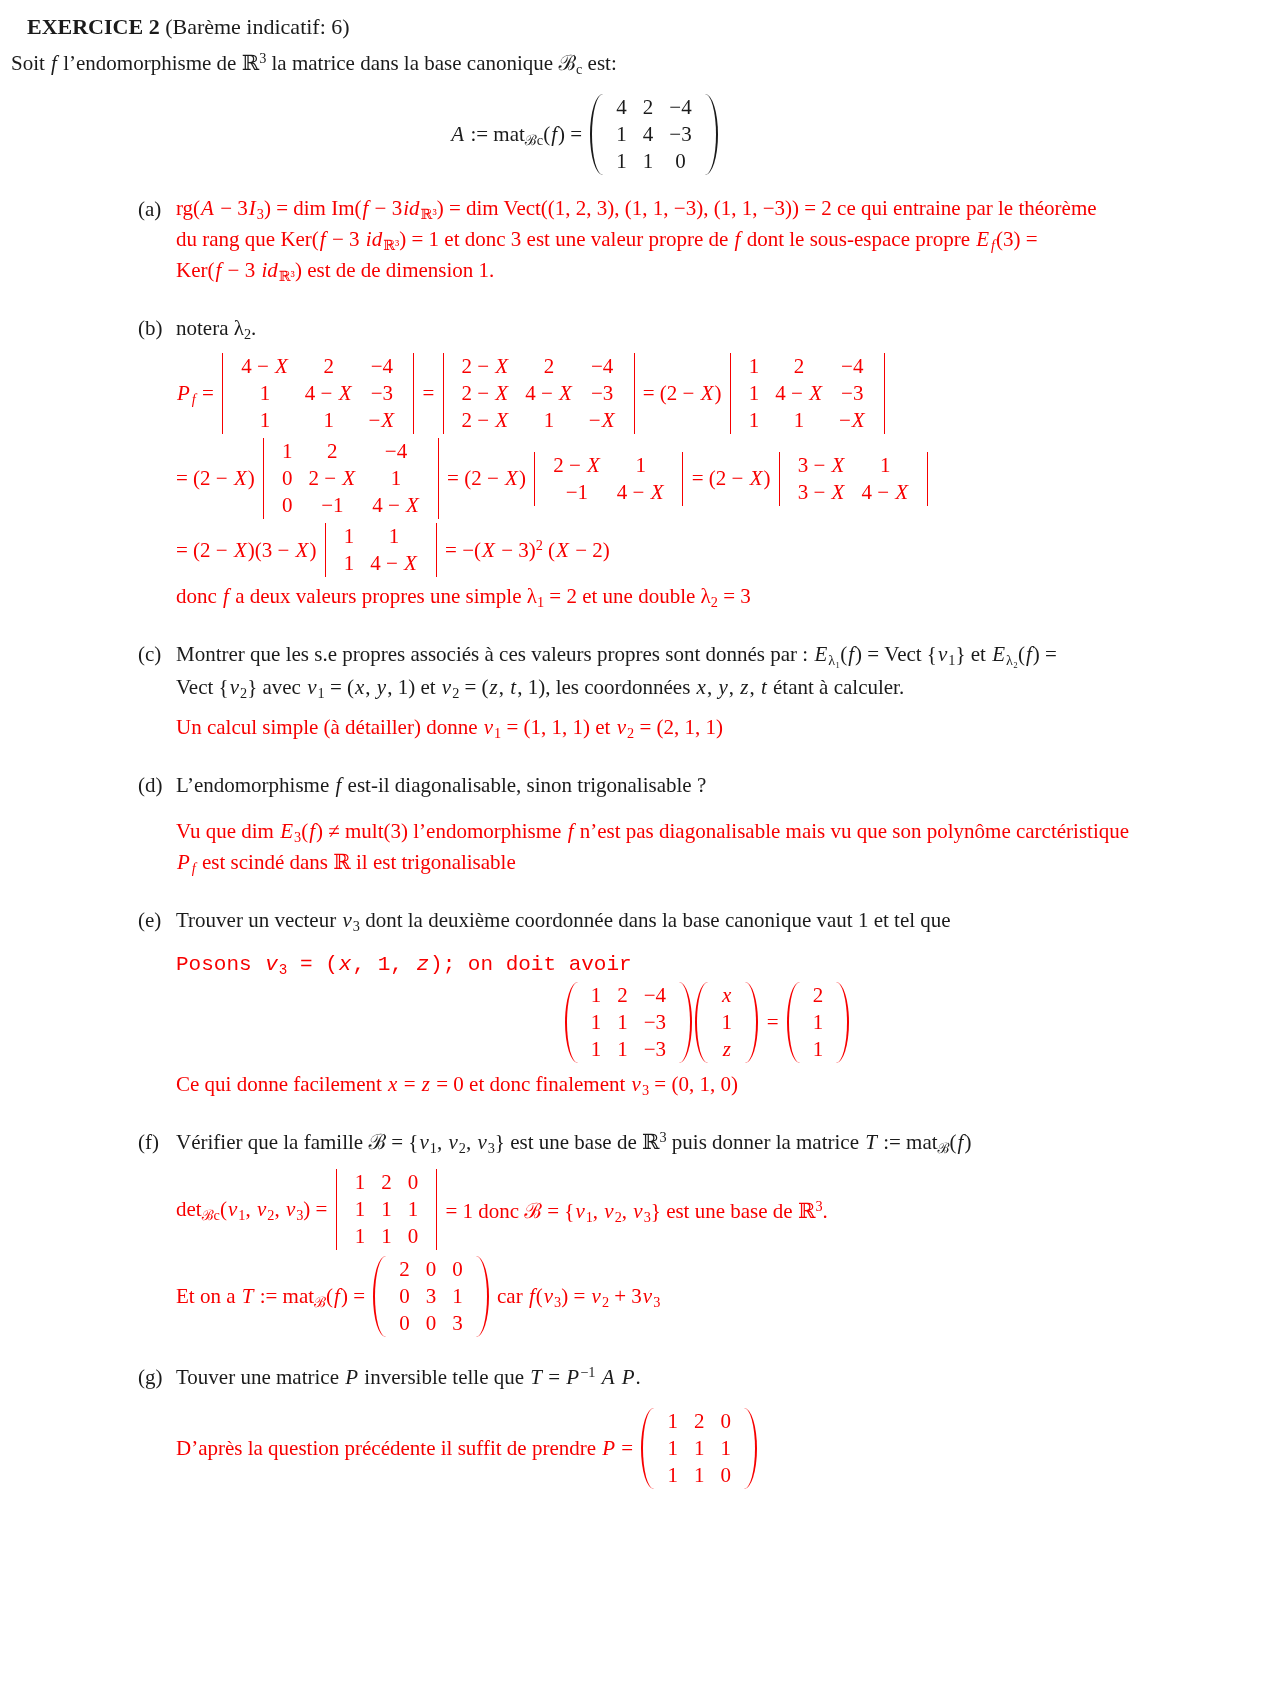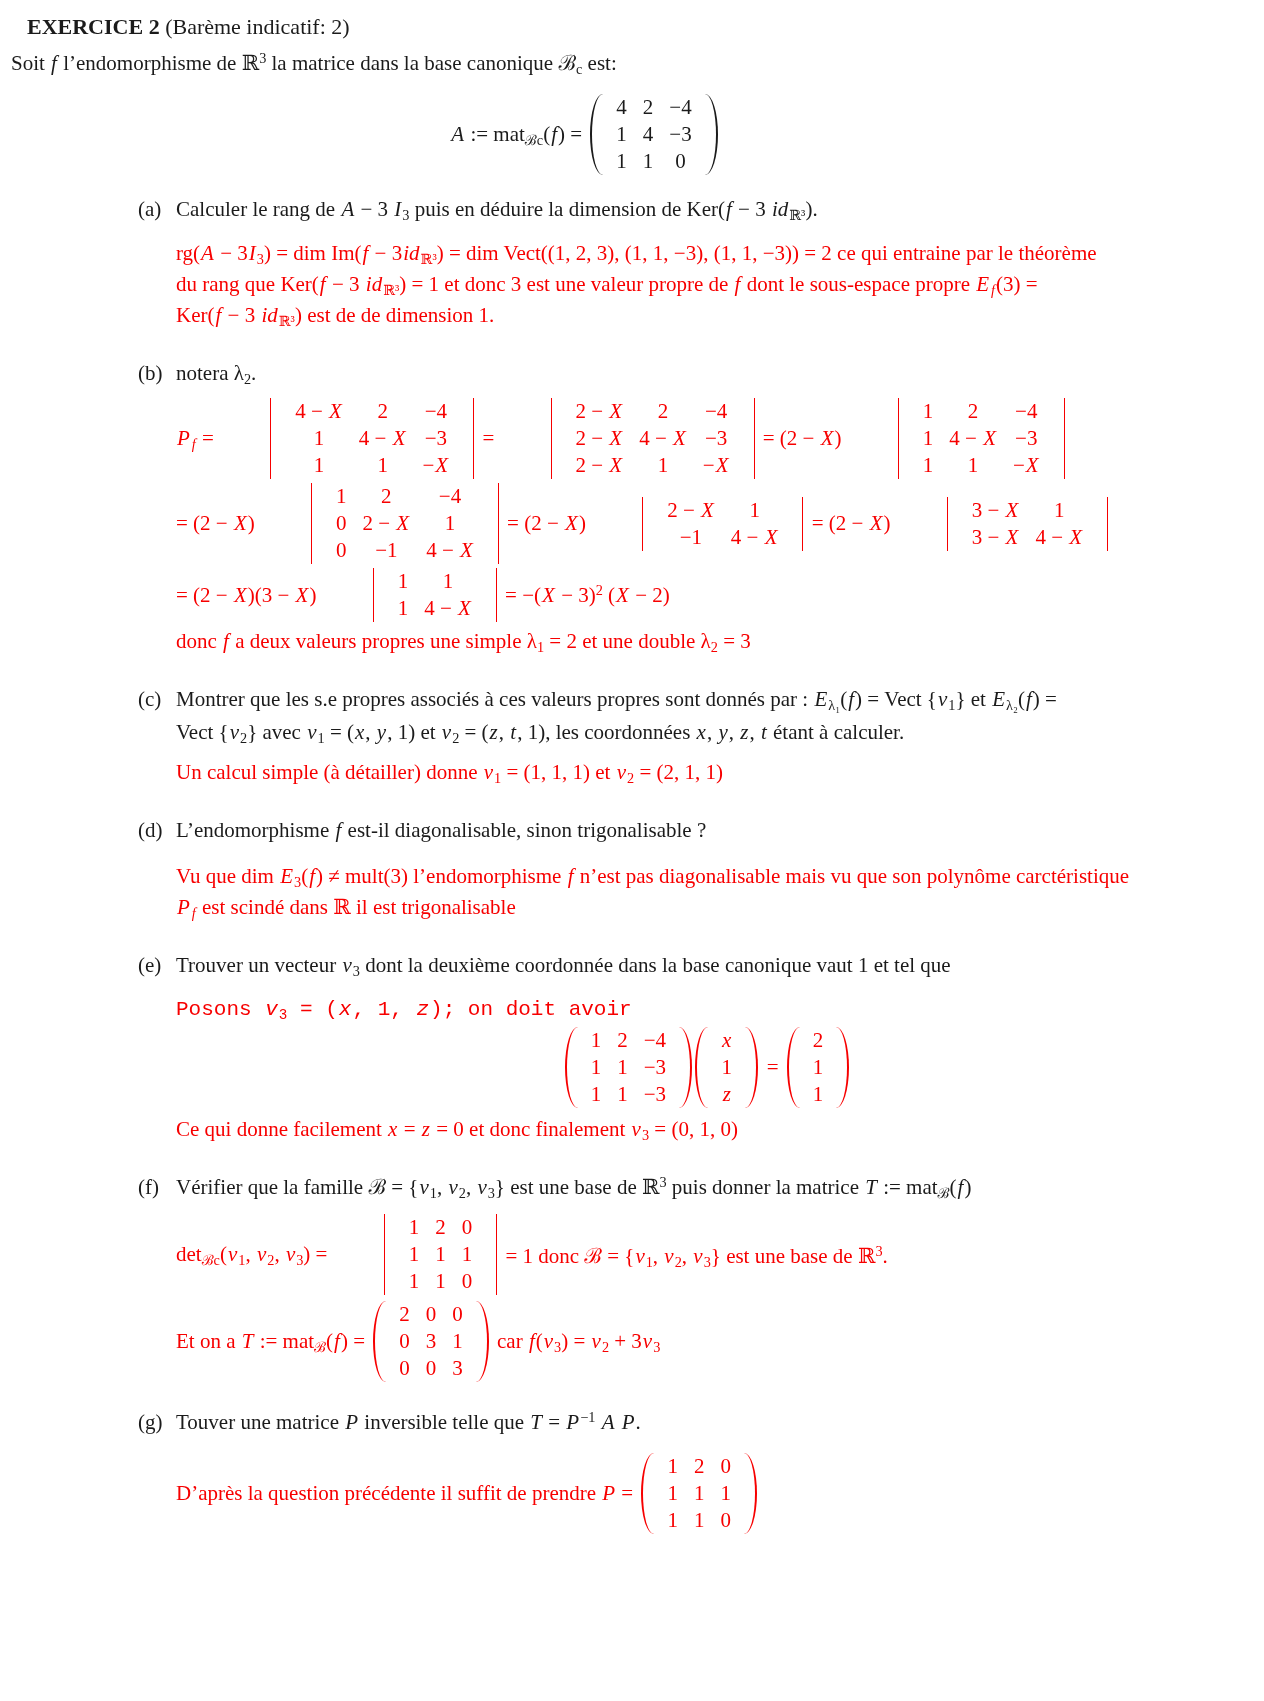--- a/index.html
+++ b/index.html
@@ -30,21 +30,21 @@
   
   .eqrow { display:flex; align-items:center; gap:3px; margin-left:176px; }
   .eqrow.center { justify-content:center; margin-left:0; }
   .eqrow.red { color:var(--red); }
   .mtext { white-space:pre; }
 
   
   .matwrap { display:inline-flex; align-items:stretch; }
   .matgrid { display:inline-grid; align-self:center; padding:0 3px; }
   .mcell { text-align:center; padding:0 8px; line-height:27px; }
-  .matgrid.det { border-left:1.6px solid currentColor; border-right:1.6px solid currentColor; padding:0 16px;margin-left:48px; }
+  .matgrid.det { border-left:1.6px solid currentColor; border-right:1.6px solid currentColor; padding:0 10px; }
   .paren { width:11px; align-self:stretch; }
   .paren.l { border-left:2.3px solid currentColor; border-radius:100% 0 0 100% / 50% 0 0 50%; margin-right:2px; }
   .paren.r { border-right:2.3px solid currentColor; border-radius:0 100% 100% 0 / 0 50% 50% 0; margin-left:2px; }
 
   
   .mt-eqA { margin-top:14px; padding-right:96px; }
   .mt-qa { margin-top:18px; }
   .mt-sola { margin-top:12px; }
   .mt-qb { margin-top:26px; }
   .mt-beq1 { margin-top:8px; }
@@ -63,21 +63,21 @@
   .mt-feq1 { margin-top:10px; }
   .mt-feq2 { margin-top:6px; }
   .mt-qg { margin-top:24px; }
   .mt-gsol { margin-top:14px; }
 </style>
 </head>
 <body>
 
 <div class="page">
 
-  <div class="header"><span class="btitle">EXERCICE 2</span><span> (Barème indicatif: 2)</span></div>
+  <div class="header"><span class="btitle">EXERCICE 2</span><span> (Barème indicatif: 6)</span></div>
 
   <div class="intro">Soit <i>f</i> l’endomorphisme de ℝ<sup>3</sup> la matrice dans la base canonique ℬ<sub>c</sub> est:</div>
 
   <div class="eqrow center mt-eqA">
       <span class="mtext"><i>A</i> := mat<sub>ℬc</sub>(<i>f</i>) = </span>
       <span class="matwrap">
         <span class="paren l"></span>
         <span class="matgrid" style="grid-template-columns: repeat(3, auto);">
           <span class="mcell">4</span>
           <span class="mcell">2</span>
@@ -88,21 +88,20 @@
           <span class="mcell">1</span>
           <span class="mcell">1</span>
           <span class="mcell">0</span>
         </span>
         <span class="paren r"></span>
       </span>
     </div>
 
   <div class="q mt-qa">
     <span class="qlabel">(a)</span>
-    <div class="qline">Calculer le rang de <i>A</i> − 3 <i>I</i><sub>3</sub> puis en déduire la dimension de Ker(<i>f</i> − 3 <i>id</i><sub>ℝ³</sub>).</div>
   </div>
   <div class="sol mt-sola">
     <div class="sline">rg(<i>A</i> − 3<i>I</i><sub>3</sub>) = dim Im(<i>f</i> − 3<i>id</i><sub>ℝ³</sub>) = dim Vect((1, 2, 3), (1, 1, −3), (1, 1, −3)) = 2 ce qui entraine par le théorème</div>
     <div class="sline">du rang que Ker(<i>f</i> − 3 <i>id</i><sub>ℝ³</sub>) = 1 et donc 3 est une valeur propre de <i>f</i> dont le sous-espace propre <i>E</i><sub><i>f</i></sub>(3) =</div>
     <div class="sline">Ker(<i>f</i> − 3 <i>id</i><sub>ℝ³</sub>) est de de dimension 1.</div>
   </div>
 
   <div class="q mt-qb">
     <span class="qlabel">(b)</span>
     <div class="qline">notera λ<sub>2</sub>.</div>

